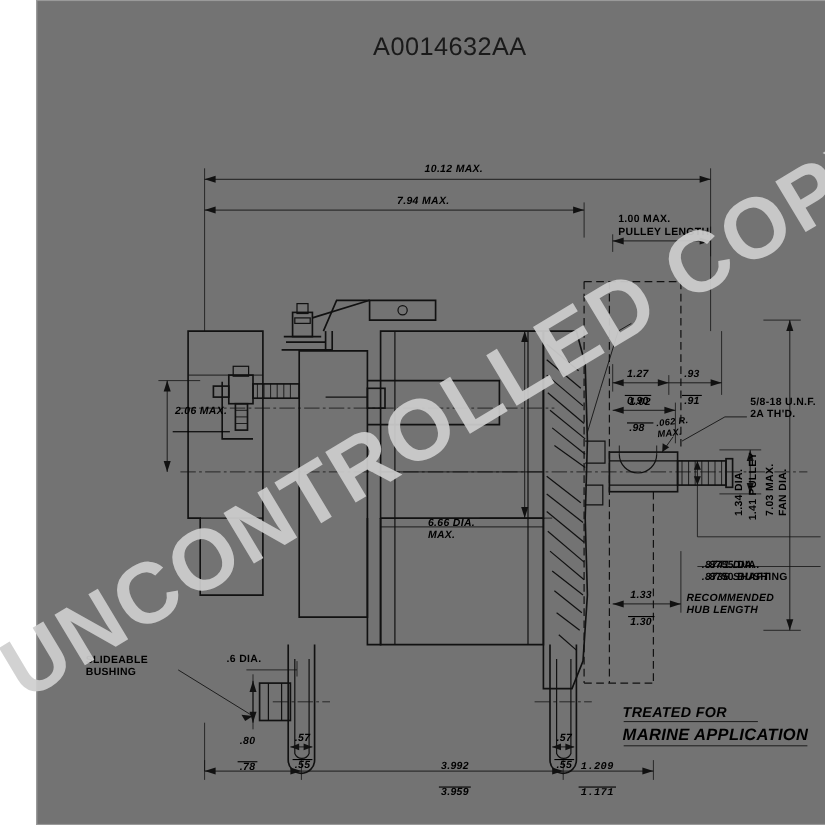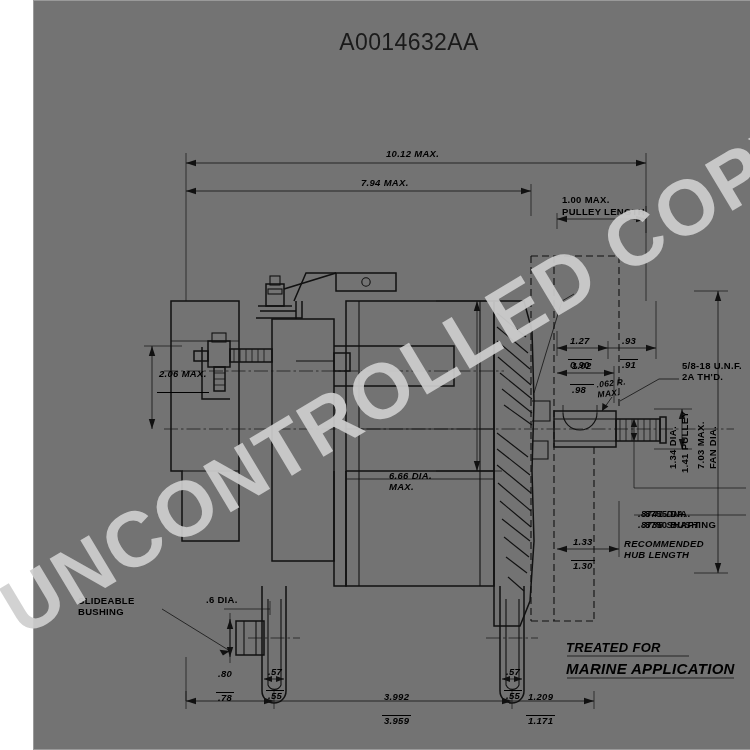--- a/index.html
+++ b/index.html
@@ -430,28 +430,28 @@
     </span>
   </div>
 
   <div class="ann ital" style="left:182px;top:668px;">
     <span class="fr">
       <span class="num">.80</span>
       <span class="den">.78</span>
     </span>
   </div>
 
-  <div class="ann ital" style="left:348px;top:691px;text-align:center;">
+  <div class="ann ital" style="left:365px;top:691px;text-align:center;">
     <span class="fr">
       <span class="num">3.992</span>
       <span class="den">3.959</span>
     </span>
   </div>
 
-  <div class="ann ital" style="left:492px;top:691px;">
+  <div class="ann ital" style="left:492px;top:691px;font-family:Liberation Mono, monospace;">
     <span class="fr">
       <span class="num">1.209</span>
       <span class="den">1.171</span>
     </span>
   </div>
 
   <div id="watermark">UNCONTROLLED COPY</div>
 
 </div>
 

